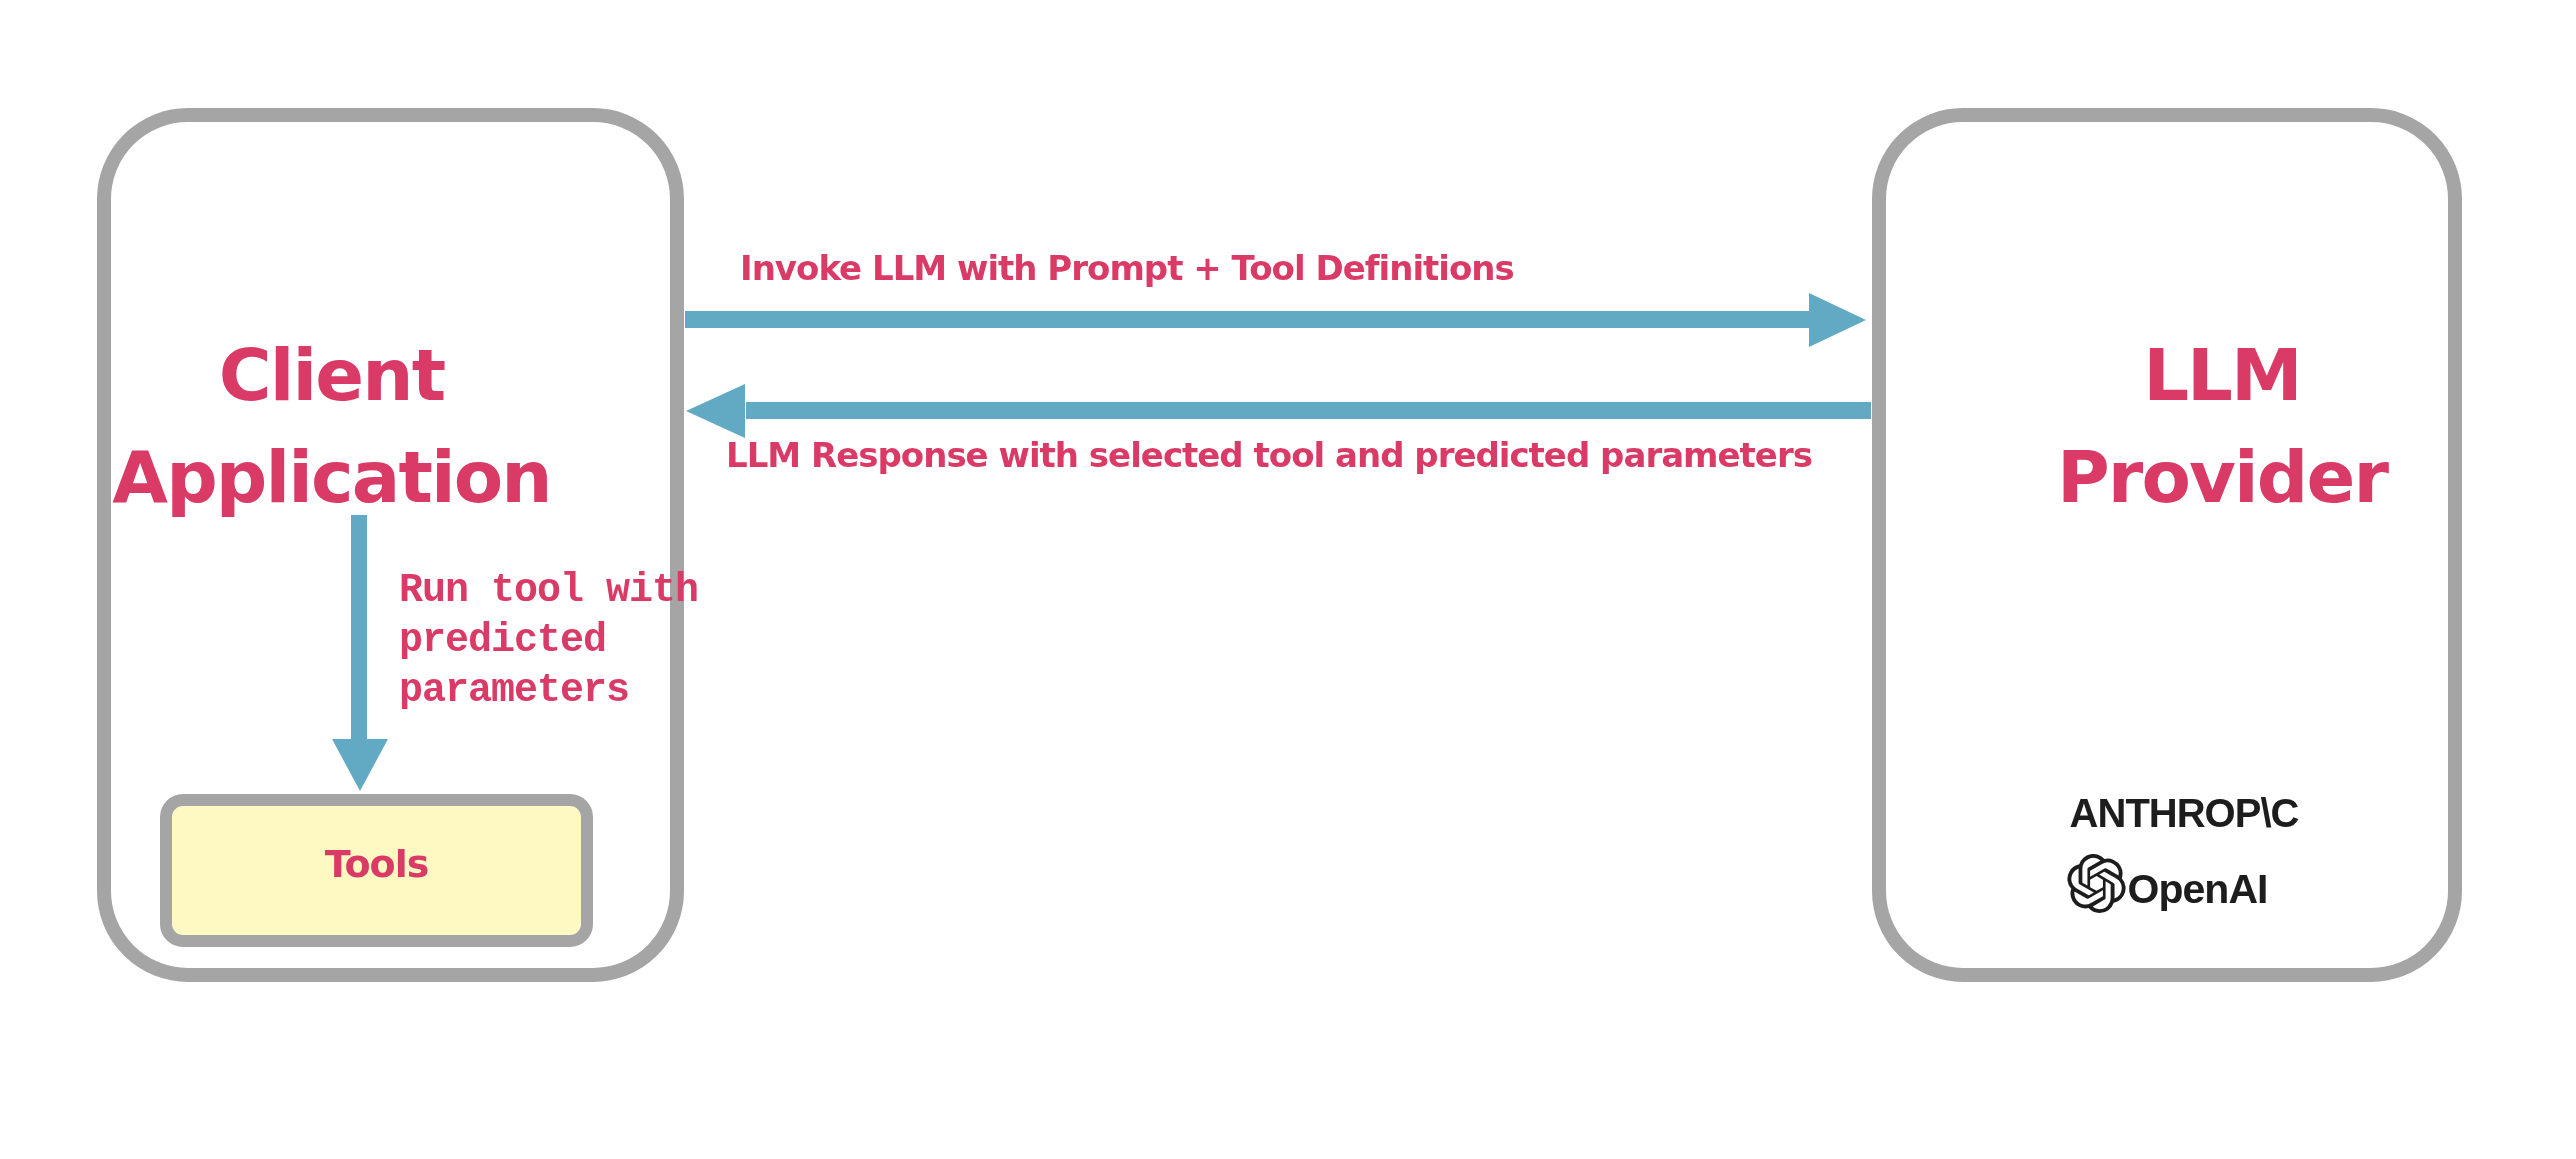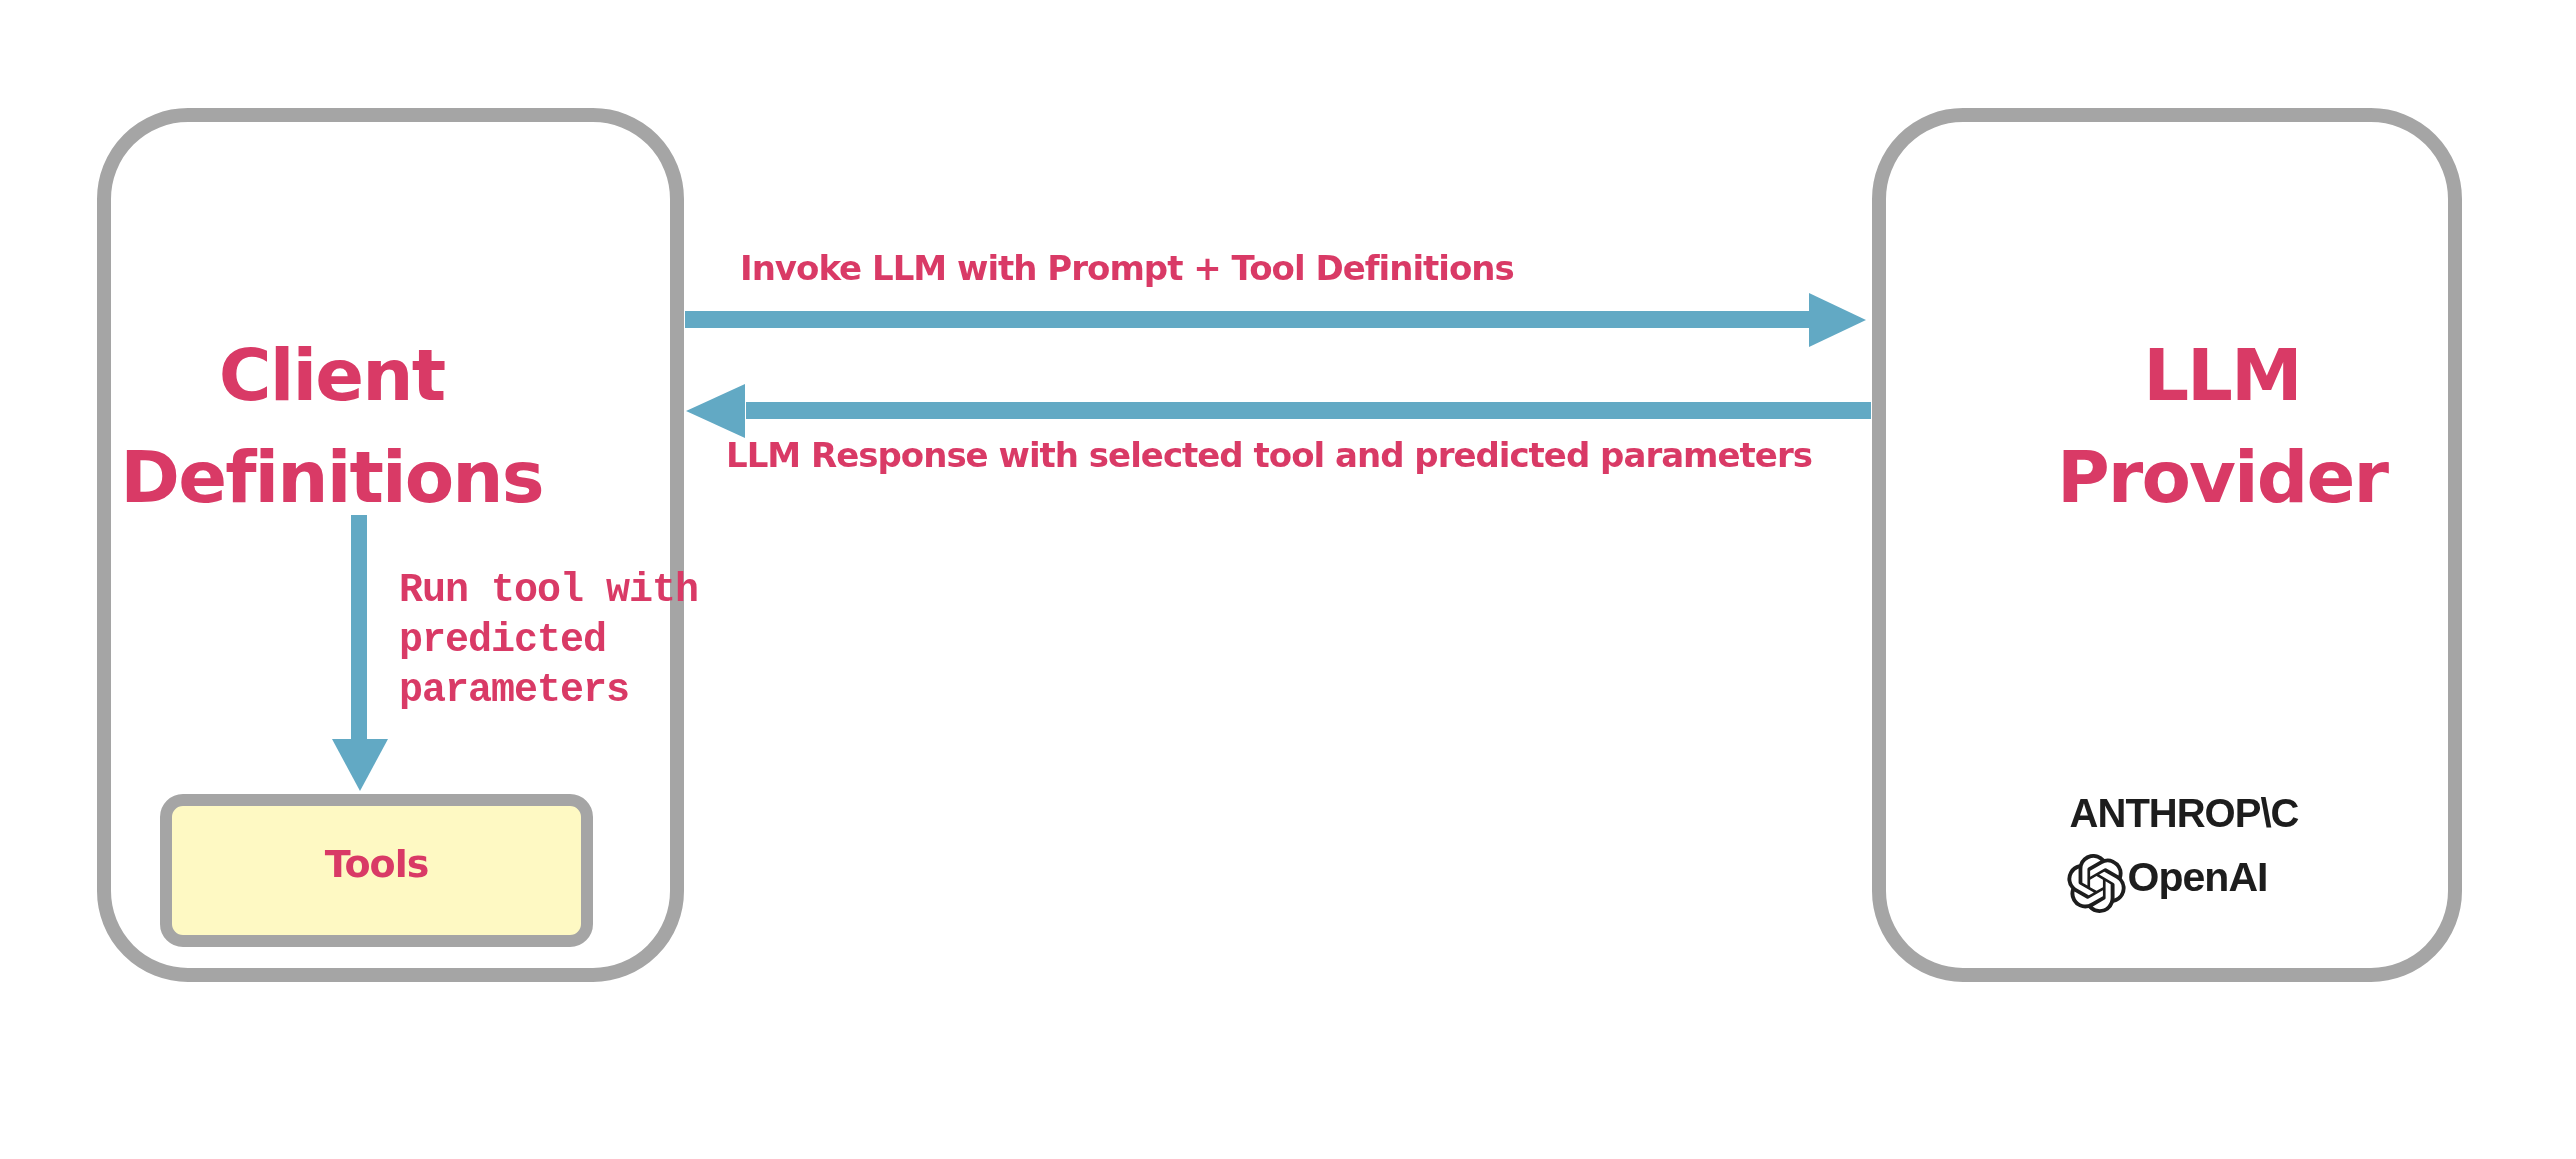--- a/index.html
+++ b/index.html
@@ -116,42 +116,42 @@
     font-family: "Liberation Sans", sans-serif;
     font-weight: 700;
     font-size: 40px;
     letter-spacing: -1px;
     color: #1D1D1D;
   }
   .openai-row {
     position: absolute;
     left: 1872px; width: 590px; top: 854px;
     display: flex;
-    align-items: flex-start;
+    align-items: flex-end;
     justify-content: center;
     gap: 2px;
   }
   .openai-row svg { width: 59px; height: 59px; display: block; }
   .openai-text {
     font-family: "Liberation Sans", sans-serif;
     font-weight: 700;
     font-size: 41px;
     letter-spacing: -1px;
     color: #1D1D1D;
   }
 </style>
 </head>
 <body>
 
 <div class="canvas">
 
   <div class="big-box client"></div>
   <div class="box-title client">
     <div>Client</div>
-    <div>Definitions</div>
+    <div>Application</div>
   </div>
 
   <div class="big-box provider"></div>
   <div class="box-title provider">
     <div>LLM</div>
     <div>Provider</div>
   </div>
 
   <div class="shaft request"></div>
   <div class="head right"></div>

